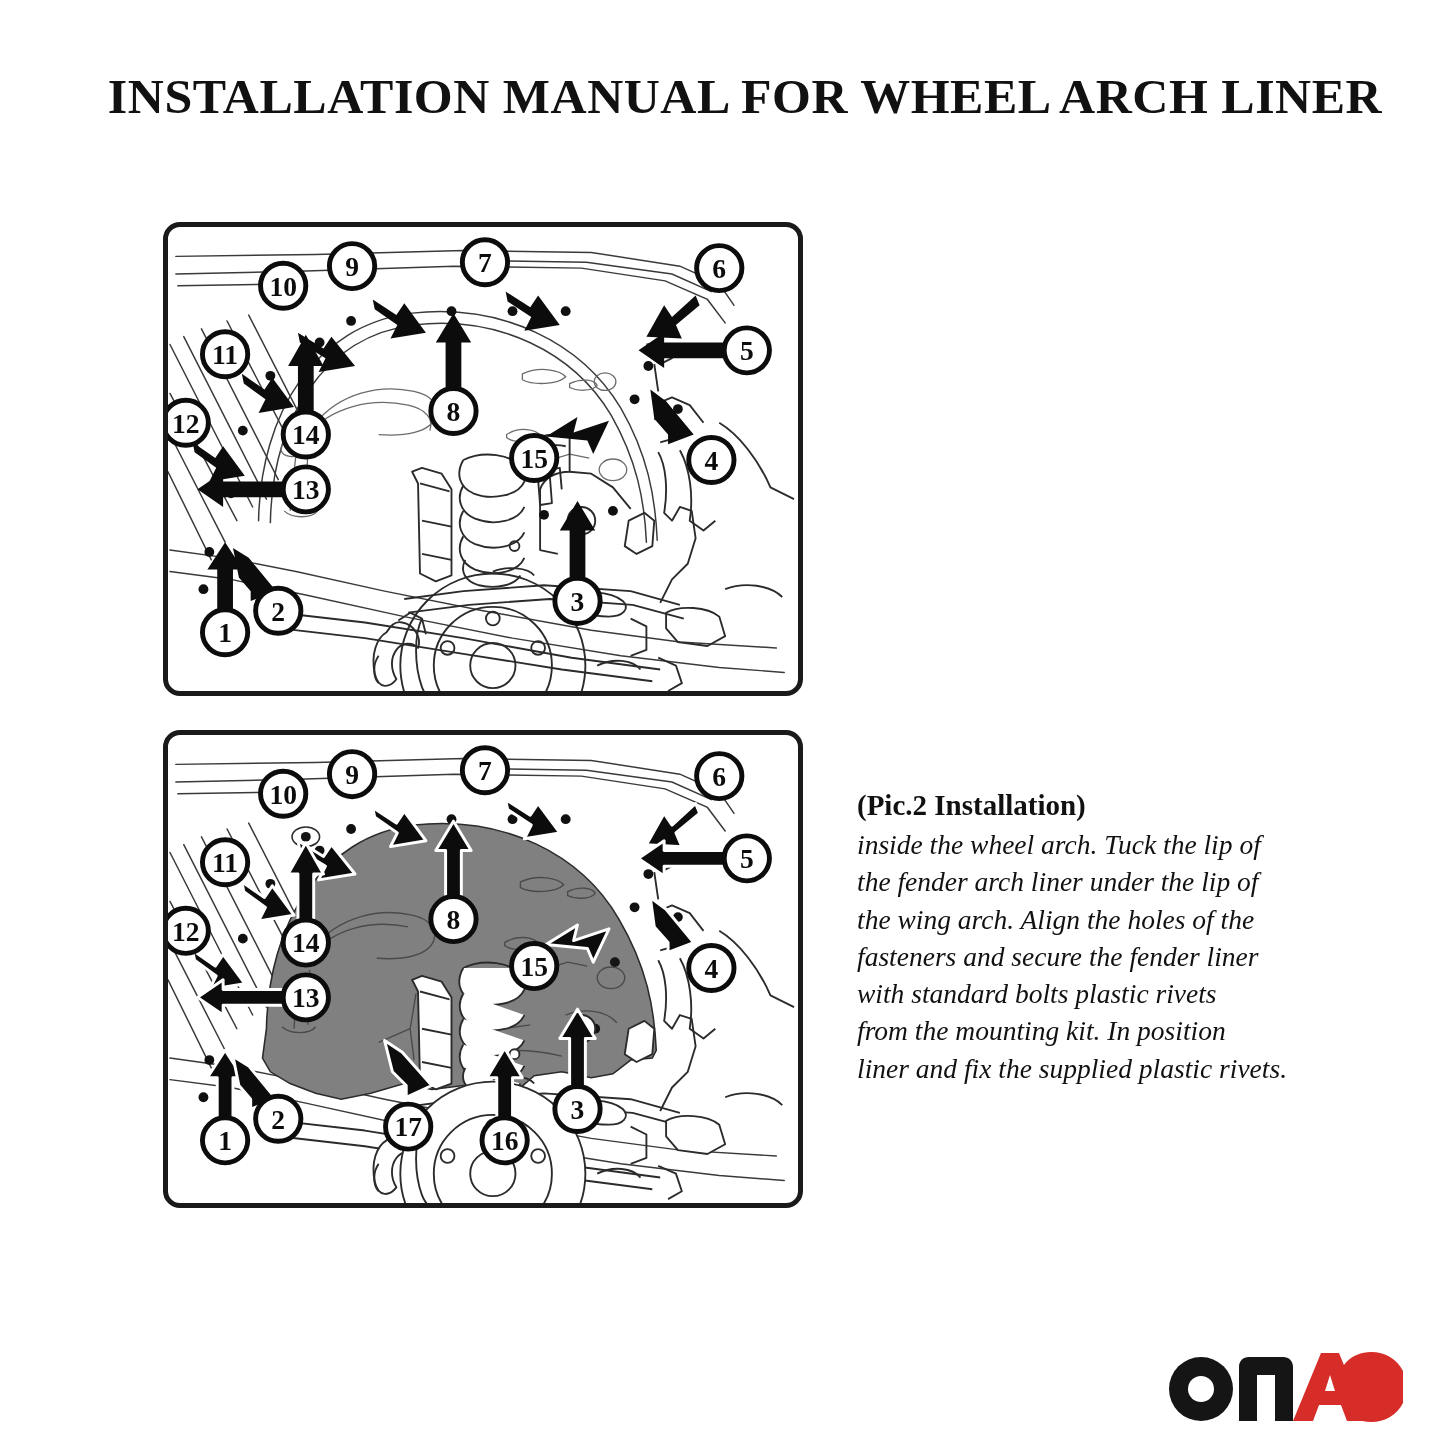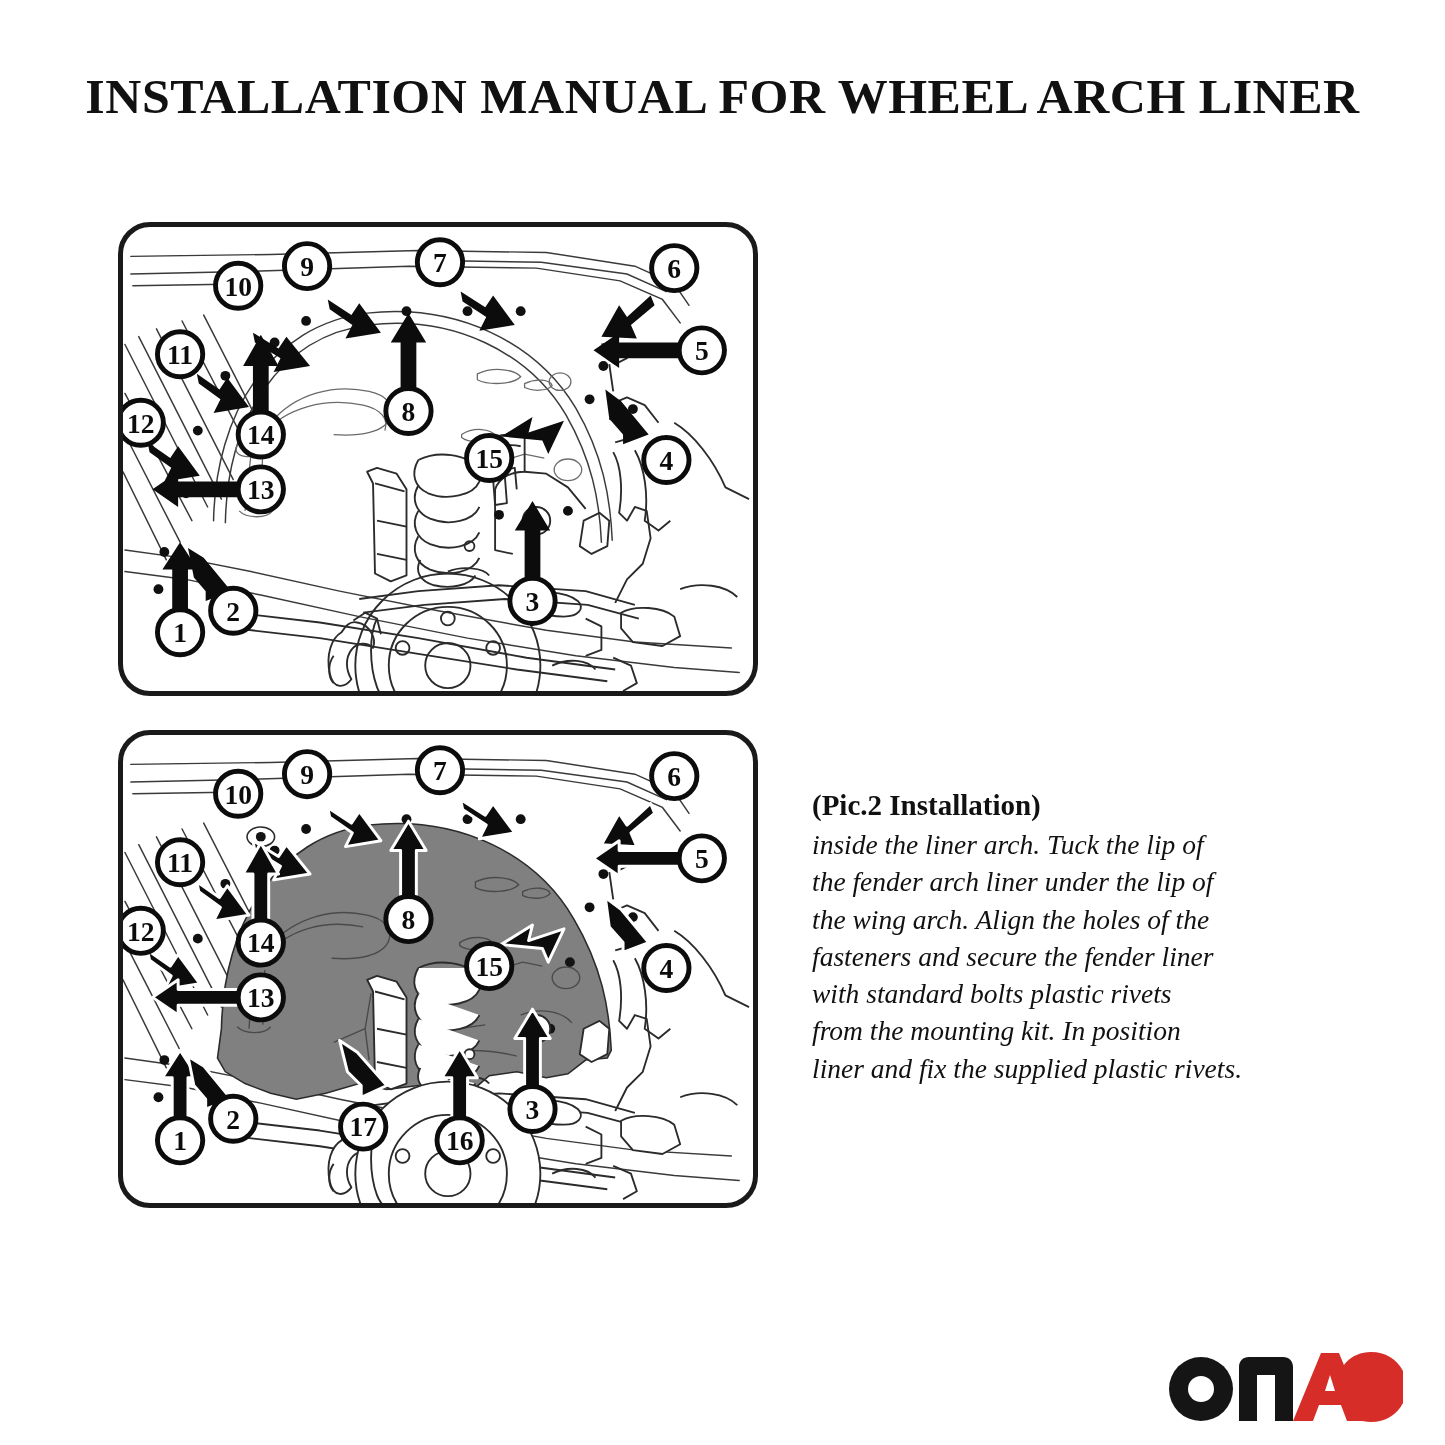--- a/index.html
+++ b/index.html
@@ -3,41 +3,41 @@
 <meta charset="utf-8">
 <style>
   html,body{margin:0;padding:0;}
   body{
     width:1445px;height:1445px;
     background:#ffffff;
     font-family:"Liberation Serif", serif;
     overflow:hidden;
     position:relative;
   }
-  #page{position:absolute;inset:0;}
+  #page{position:absolute;inset:0;margin-left:45px;}
 
   
   .title{
     position:absolute;
     left:0;right:0;top:68px;
     text-align:center;
     font-family:"Liberation Serif", serif;
     font-weight:bold;
     font-size:49px;
     letter-spacing:0.5px;
     color:#111111;
     white-space:nowrap;
     transform:scaleX(1.02);
   }
 
   
   .panel{
     position:absolute;
     border:5px solid #1a1a1a;
-    border-radius:32px;
+    border-radius:17px;
     background:#ffffff;
     overflow:hidden;
     box-sizing:border-box;
   }
   #panel1{left:118px;top:222px;width:640px;height:474px;}
   #panel2{left:118px;top:730px;width:640px;height:478px;}
   .panel svg{display:block;width:100%;height:100%;}
 
   
   .textblock{position:absolute;}
@@ -515,21 +515,21 @@
           <circle cx="58" cy="414" r="23" fill="#ffffff" stroke="#0c0c0c" stroke-width="5"></circle>
           <text x="58" y="424" text-anchor="middle" font-family="Liberation Serif, serif" font-size="28" font-weight="bold" fill="#0c0c0c">1</text>
         </g>
       </g>
     </svg>
   </div>
 
 
   <div class="textblock" id="text2">
     <div class="blk-head">(Pic.2 Installation)</div>
-    <div class="blk-body">inside the liner arch. Tuck the lip of</div>
+    <div class="blk-body">inside the wheel arch. Tuck the lip of</div>
     <div class="blk-body">the fender arch liner under the lip of</div>
     <div class="blk-body">the wing arch. Align the holes of the</div>
     <div class="blk-body">fasteners and secure the fender liner</div>
     <div class="blk-body">with standard bolts plastic rivets</div>
     <div class="blk-body">from the mounting kit. In position</div>
     <div class="blk-body">liner and fix the supplied plastic rivets.</div>
   </div>
 
   <div class="logo">
     <svg width="236" height="86" viewBox="0 0 236 86">

